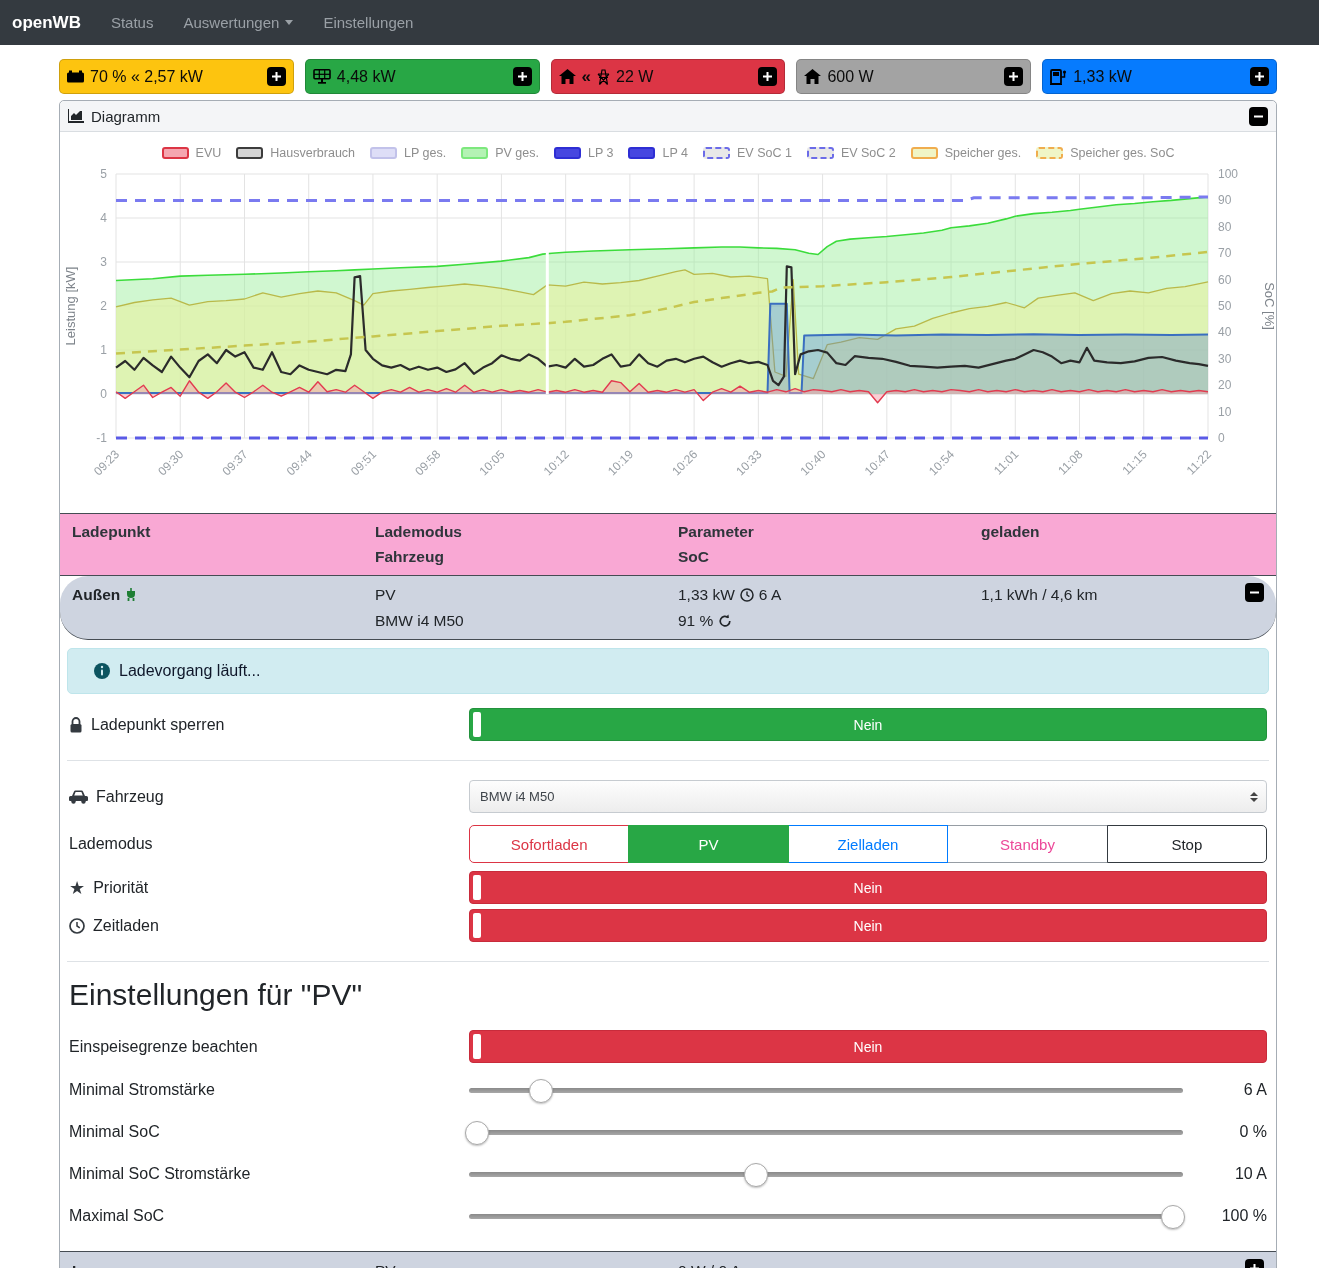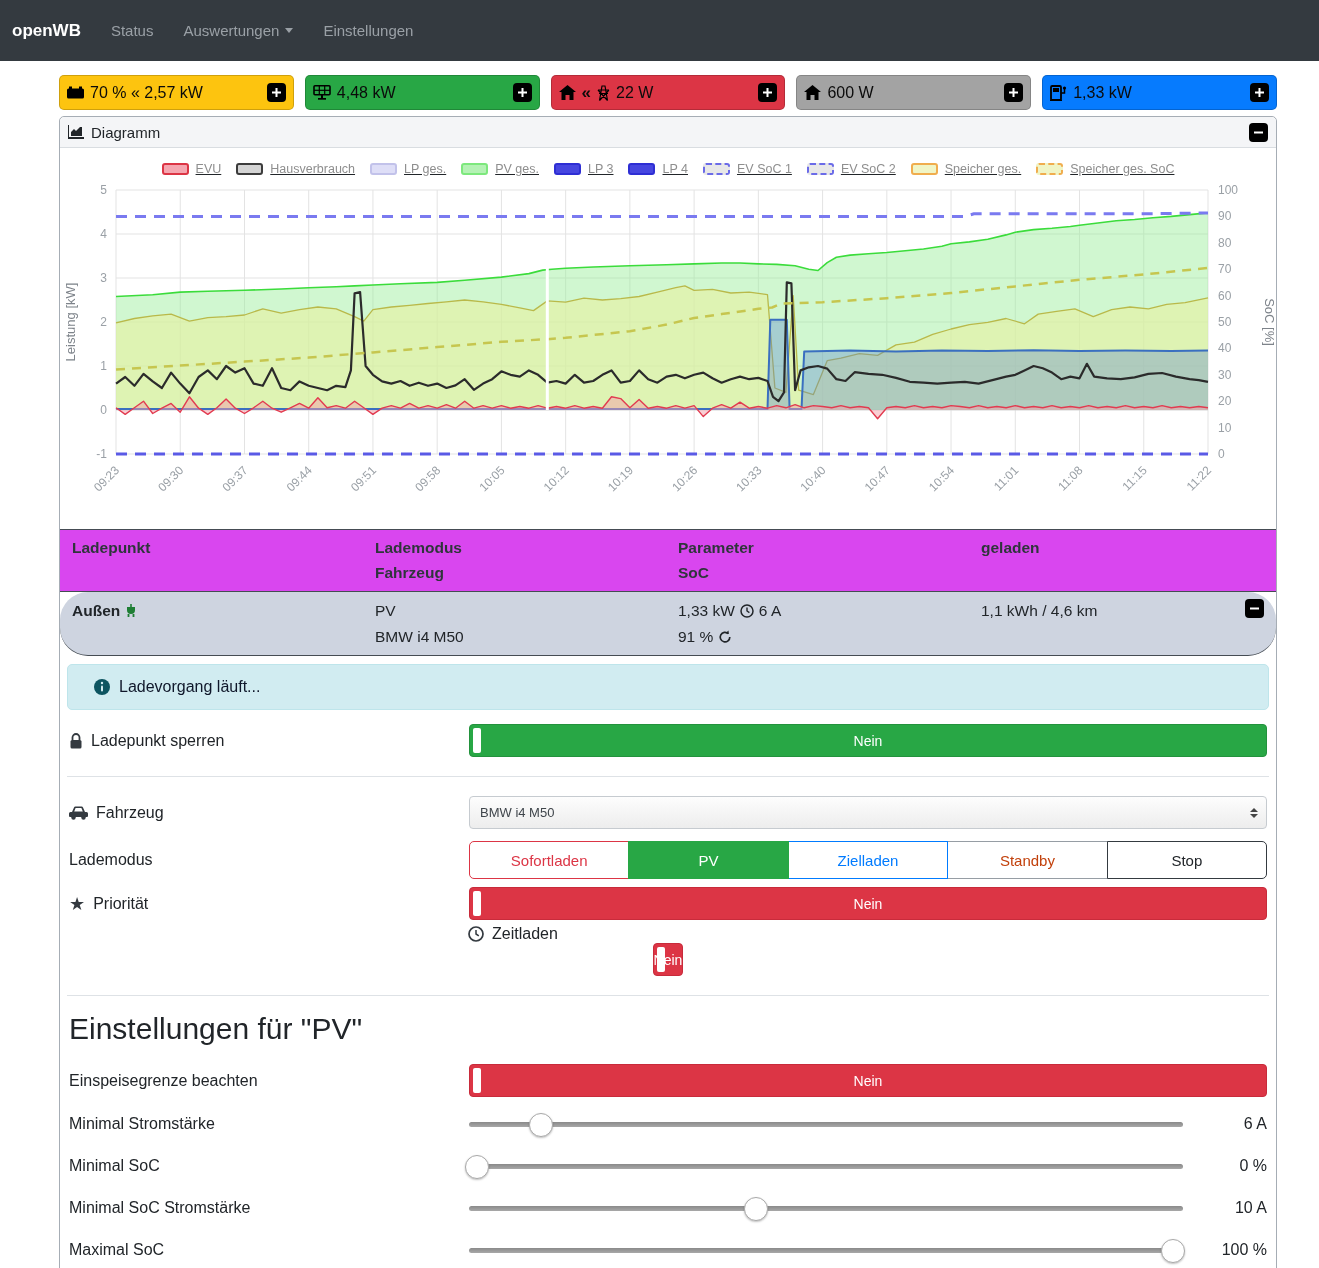--- a/index.html
+++ b/index.html
@@ -1,42 +1,42 @@
 <!DOCTYPE html>
 <html><head>
 <meta charset="utf-8">
 <style>
   html,body{margin:0;padding:0;background:#fff;font-family:"Liberation Sans","DejaVu Sans",sans-serif;color:#212529;}
   body{width:1319px;height:1268px;overflow:hidden;font-size:15px;}
-  .navbar{height:37px;background:#343a40;display:flex;align-items:center;padding:12px 12px;gap:30px;}
+  .navbar{height:37px;background:#343a40;display:flex;align-items:center;padding:4px 12px;gap:30px;}
   .brand{color:#fff;font-weight:bold;font-size:17px;}
   .nav-link{color:#9aa0a6;font-size:15px;cursor:pointer;display:flex;align-items:center;gap:6px;}
   .caret{width:0;height:0;border-left:4px solid transparent;border-right:4px solid transparent;border-top:5px solid #9aa0a6;display:inline-block;}
   .content{width:1218px;margin-left:59px;}
   .badge-row{display:flex;gap:11px;margin-top:14px;}
   .badge{flex:1;height:33px;border-radius:5px;display:flex;align-items:center;padding:0 7px;gap:6px;font-size:16px;color:#0b0b0b;border:1px solid rgba(0,0,0,.18);}
   .badge .grow{flex:1;}
   .b-yellow{background:#fdc40f;}
   .b-green{background:#28a745;}
   .b-red{background:#dc3545;}
   .b-gray{background:#a3a3a3;}
   .b-blue{background:#067bfe;}
   .sq-btn{width:19px;height:19px;border-radius:4px;background:#000;display:flex;align-items:center;justify-content:center;flex:none;cursor:pointer;}
   .sq-btn svg{display:block;}
   .bicon{display:flex;align-items:center;flex:none;}
   .chev{font-weight:bold;font-size:17px;letter-spacing:-2px;margin-right:2px;}
   .card{border:1px solid #a6adb5;border-radius:5px;margin-top:6px;background:#fff;}
   .card-header{background:#f4f5f7;border-bottom:1px solid #d9dde1;border-radius:5px 5px 0 0;height:30px;display:flex;align-items:center;padding:0 8px;gap:7px;font-size:15px;}
   .card-header .grow{flex:1;}
-  .chart-wrap{padding:8px 0 0 0;text-decoration:underline;}
+  .chart-wrap{padding:8px 0 0 0;}
   .legend{display:flex;justify-content:center;align-items:center;gap:15px;height:26px;}
   .legend-item{display:flex;align-items:center;gap:7px;font-size:12.5px;color:#8e8e8e;}
   .legend-sw{width:27px;height:12px;border-radius:3px;box-sizing:border-box;}
   
-  .thead{background:#d946ef;border-top:1px solid #454c53;border-bottom:1px solid #454c53;}
+  .thead{background:#f9a8d4;border-top:1px solid #454c53;border-bottom:1px solid #454c53;}
   .trow{background:#ced4e0;}
   .tgrid{display:grid;grid-template-columns:303px 303px 303px 1fr 36px;padding:7px 12px;column-gap:0;}
   .tgrid .c{display:flex;flex-direction:column;gap:3px;justify-content:flex-start;}
   .thead .c div{font-weight:bold;color:#2f353b;font-size:15.5px;line-height:22px;}
   .trow .c div{font-size:15.5px;line-height:23px;display:flex;align-items:center;gap:5px;}
   .trow{border-bottom:1px solid #454c53;border-radius:28px;}
   .cp-name{font-weight:bold;}
   .body-sec{padding:8px 7px 14px 7px;}
   .alert-info{background:#d1ecf1;color:#0f172a;border:1px solid #bee5eb;border-radius:5px;height:44px;display:flex;align-items:center;padding-left:26px;gap:9px;font-size:16px;margin-bottom:8px;}
   .frow{display:flex;align-items:center;padding:6px 2px;}
@@ -52,21 +52,21 @@
   .sel-arrows i{width:0;height:0;border-left:4px solid transparent;border-right:4px solid transparent;display:block;}
   .sel-arrows .up{border-bottom:4px solid #444;}
   .sel-arrows .dn{border-top:4px solid #444;}
   .btn-group{flex:1;display:flex;}
   .mode-btn{flex:1;height:38px;background:#fff;border:1px solid;font-size:15px;display:flex;align-items:center;justify-content:center;cursor:pointer;margin-left:-1px;font-family:inherit;}
   .mode-btn:first-child{margin-left:0;border-radius:5px 0 0 5px;text-align:center;}
   .mode-btn:last-child{border-radius:0 5px 5px 0;}
   .m-sofort{color:#dc3545;border-color:#dc3545;z-index:2;}
   .m-pv{background:#28a745;color:#fff;border-color:#28a745;z-index:3;}
   .m-ziel{color:#007bff;border-color:#007bff;z-index:2;}
-  .m-standby{color:#c2410c;border-color:#969da4;}
+  .m-standby{color:#ec4899;border-color:#969da4;}
   .m-stop{color:#212529;border-color:#343a40;z-index:1;}
   h2.pv-head{font-size:30px;font-weight:500;margin:16px 0 12px 2px;color:#212529;}
   .slider-row{display:flex;align-items:center;padding:9px 2px;}
   .slider-row .flabel{width:400px;font-size:16px;}
   .track-wrap{flex:1;position:relative;height:24px;}
   .track{position:absolute;left:0;right:0;top:10px;height:5px;background:linear-gradient(#8a8a8a,#a8a8a8);border-radius:3px;}
   .handle{position:absolute;top:1px;width:22px;height:22px;border-radius:50%;background:#fff;border:1px solid #a9a9a9;box-shadow:0 1px 2px rgba(0,0,0,.25);margin-left:-11px;cursor:pointer;}
   .sval{width:84px;text-align:right;font-size:16px;}
   .tfoot{border-top:1px solid #454c53;border-bottom:1px solid #454c53;border-radius:0 0 5px 5px;}
   .mono-icon{display:flex;align-items:center;}
@@ -468,21 +468,21 @@
             <span class="star">★</span>
           <span>Priorität</span>
           </div>
         <div class="fctrl">
             <div class="nein-bar nr">
               <span>Nein</span>
             </div>
           </div>
       </div>
 
-      <div class="frow" style="padding-top:2px;flex-direction:column;">
+      <div class="frow" style="padding-top:2px;">
         <div class="flabel">
             <span class="mono-icon">
               <svg width="16" height="16" viewBox="0 0 16 16">
                 <circle cx="8" cy="8" r="7" fill="none" stroke="#343a40" stroke-width="1.7"></circle>
                 <path d="M8 4 V8 l2.8 1.8" stroke="#343a40" stroke-width="1.5" fill="none"></path>
               </svg>
             </span>
           <span>Zeitladen</span>
           </div>
         <div class="fctrl">

